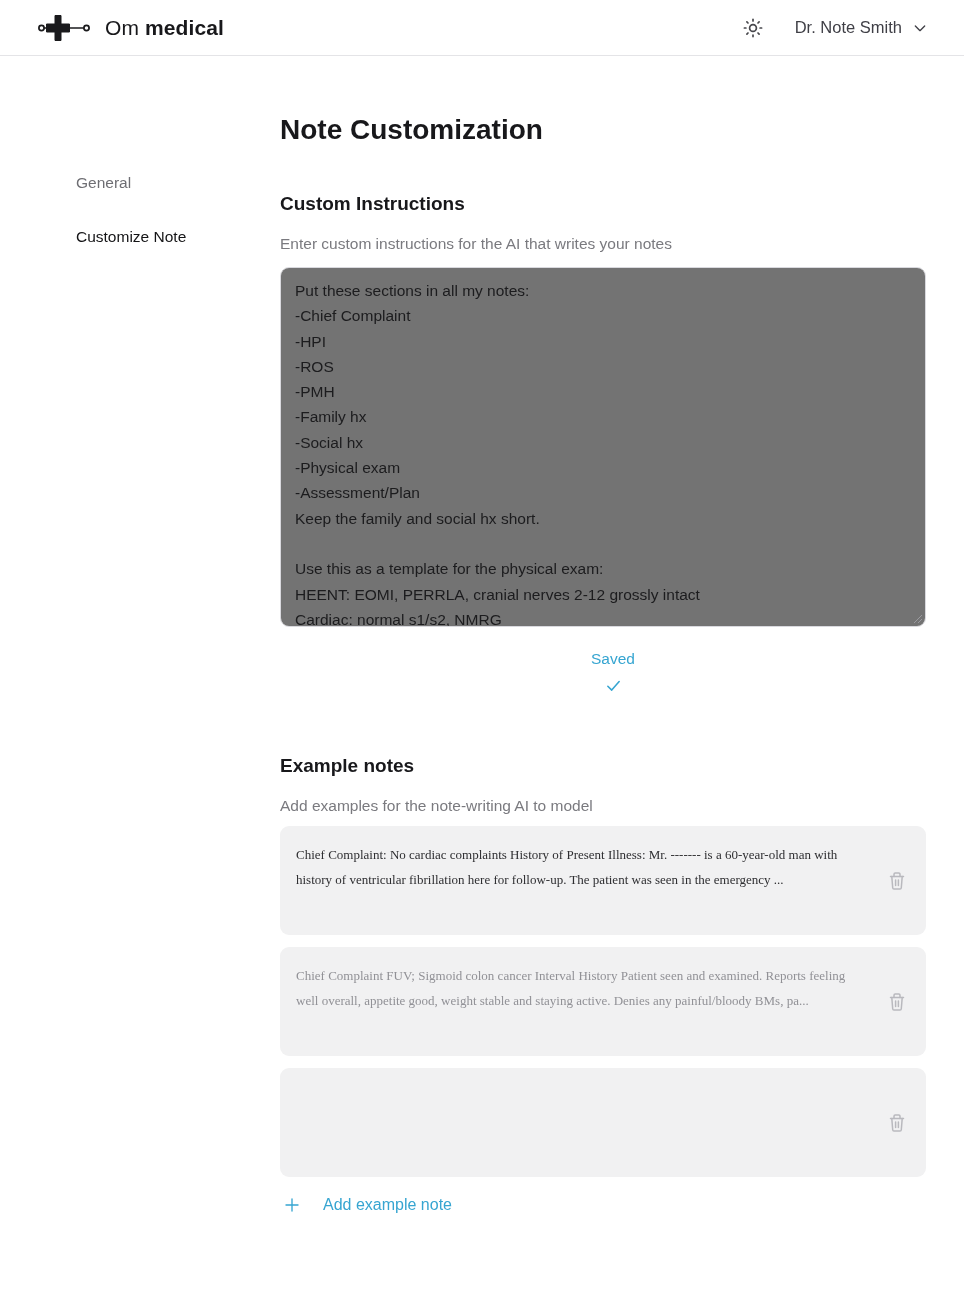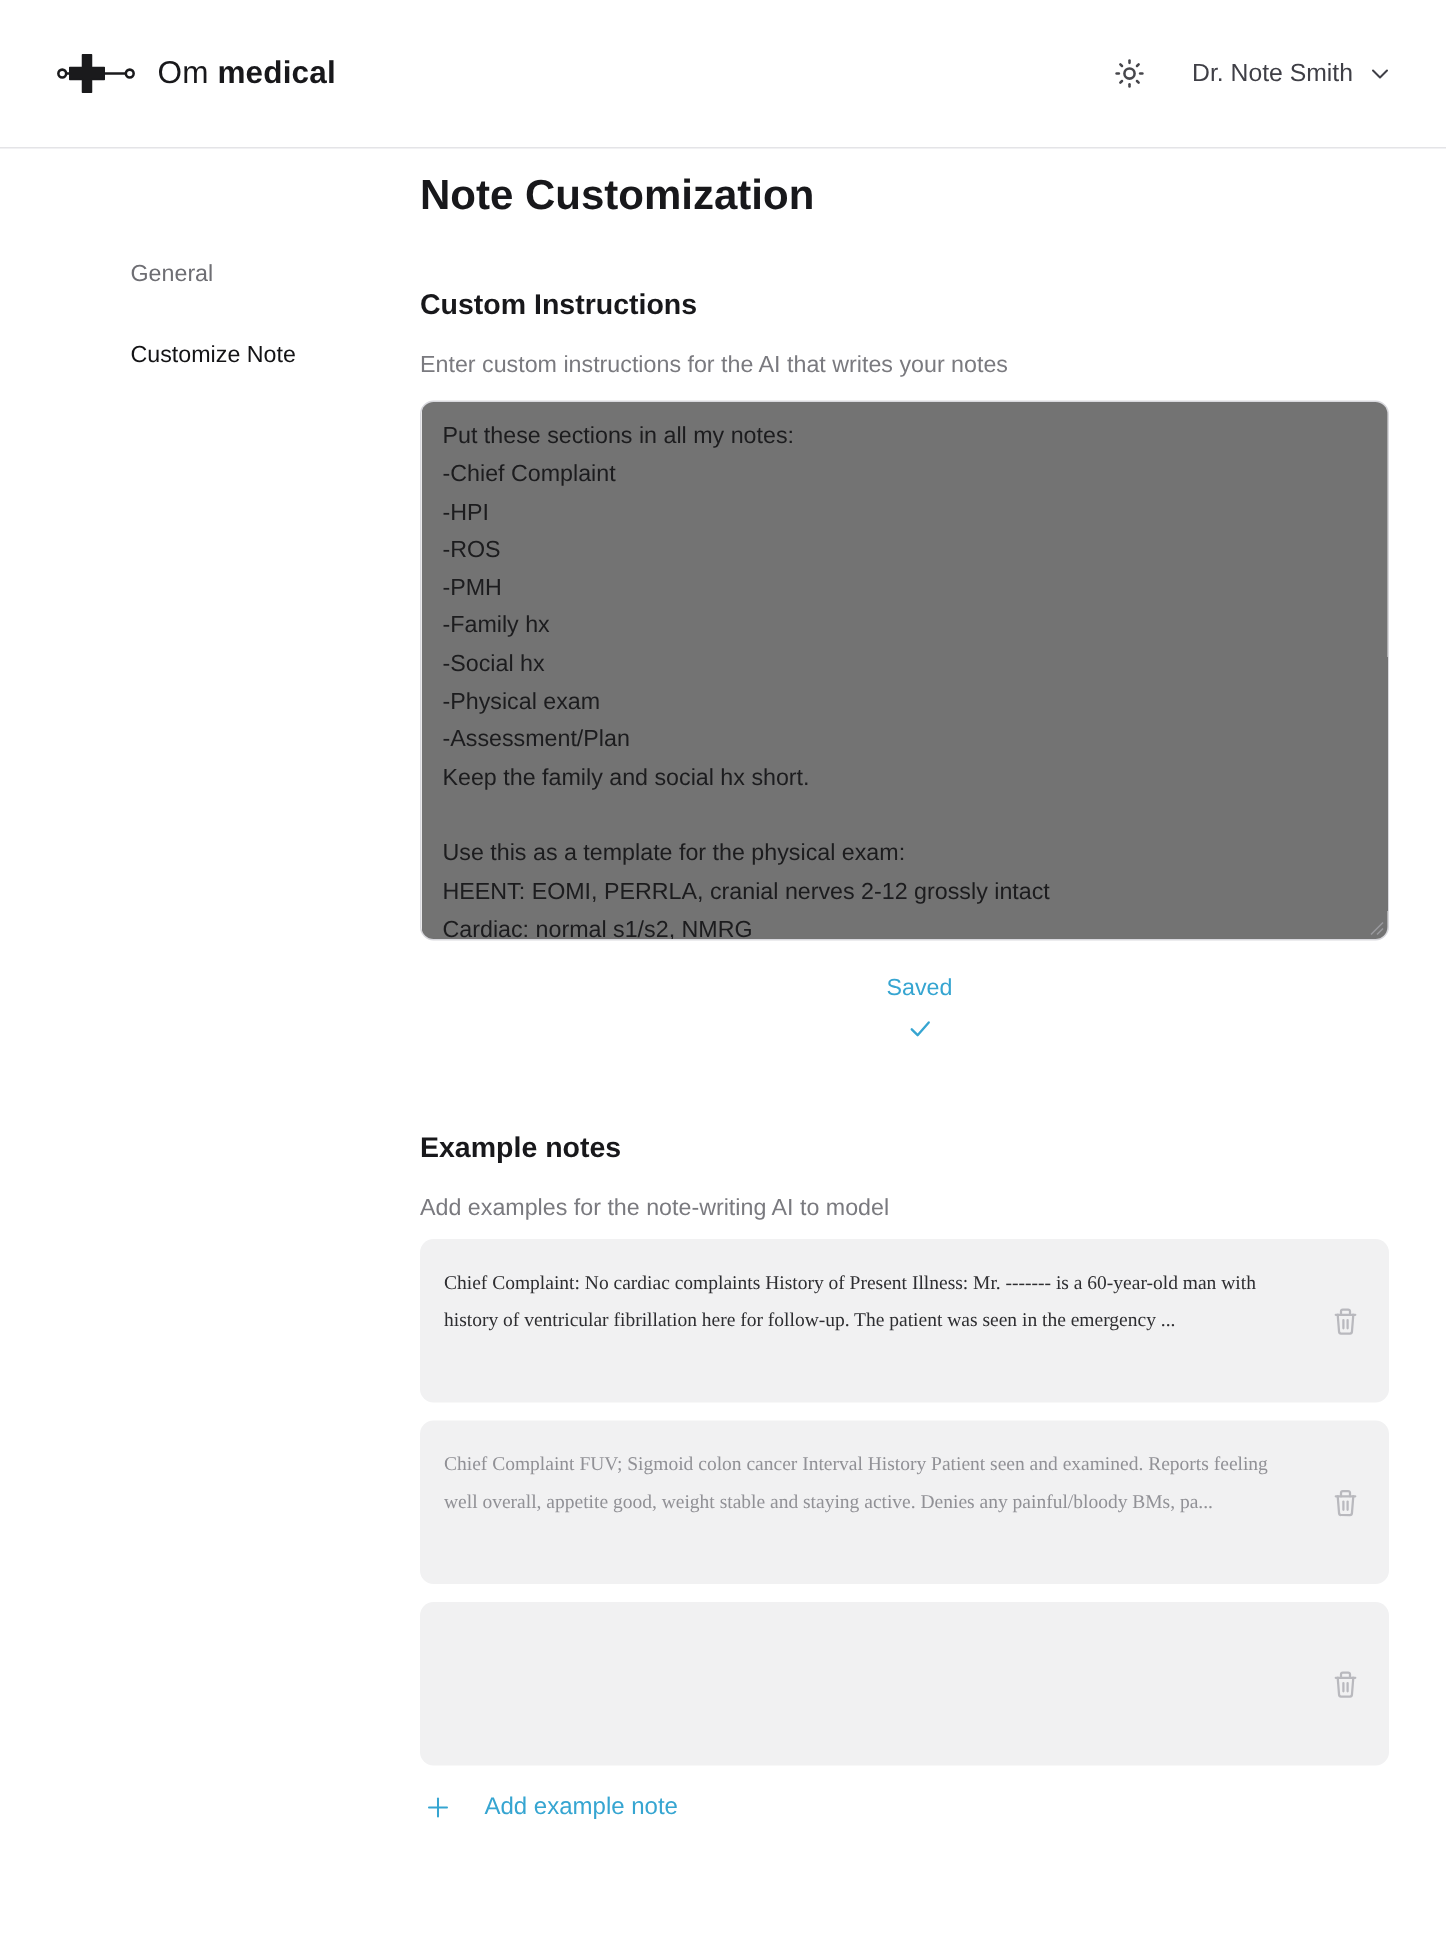--- a/index.html
+++ b/index.html
@@ -5,21 +5,21 @@
   * { margin: 0; padding: 0; box-sizing: border-box; }
   html, body {
     width: 964px; height: 1298px;
     background: #ffffff;
     font-family: "Liberation Sans", "DejaVu Sans", sans-serif;
     color: #1c1c1e;
     overflow: hidden;
   }
   
   .header {
-    height: 99px;
+    height: 56px;
     display: flex;
     align-items: center;
     padding: 0 36px 0 38px;
     border-bottom: 1px solid #e4e4e7;
   }
   .brand { display: flex; align-items: center; }
   .brand-logo { width: 52px; height: 30px; display: block; }
   .brand-text { margin-left: 15px; font-size: 21px; color: #18181b; letter-spacing: 0.1px; }
   .brand-text .bold { font-weight: 700; }
   .header-right { margin-left: auto; display: flex; align-items: center; }
@@ -29,21 +29,21 @@
     display: flex; align-items: center; justify-content: center;
   }
   .user-menu {
     display: flex; align-items: center; margin-left: 28px; cursor: pointer;
     background: none; border: none;
   }
   .user-name { font-size: 16.5px; color: #3f3f46; font-family: inherit; }
   .chevron { margin-left: 10px; display: block; }
 
   
-  .sidebar { position: absolute; left: 87px; top: 81px; width: 170px; padding-top: 92px; }
+  .sidebar { position: absolute; left: 76px; top: 81px; width: 170px; padding-top: 92px; }
   .sidebar-item {
     font-size: 15.5px; line-height: 20px; color: #6e6e73;
     margin-bottom: 34px; cursor: pointer;
   }
   .sidebar-item.active { color: #141416; font-weight: 500; }
 
   .main { position: absolute; left: 280px; top: 76px; width: 646px; }
 
   .page-title { margin-top: 37px; font-size: 28px; line-height: 34px; font-weight: 700; color: #18181b; }
 

